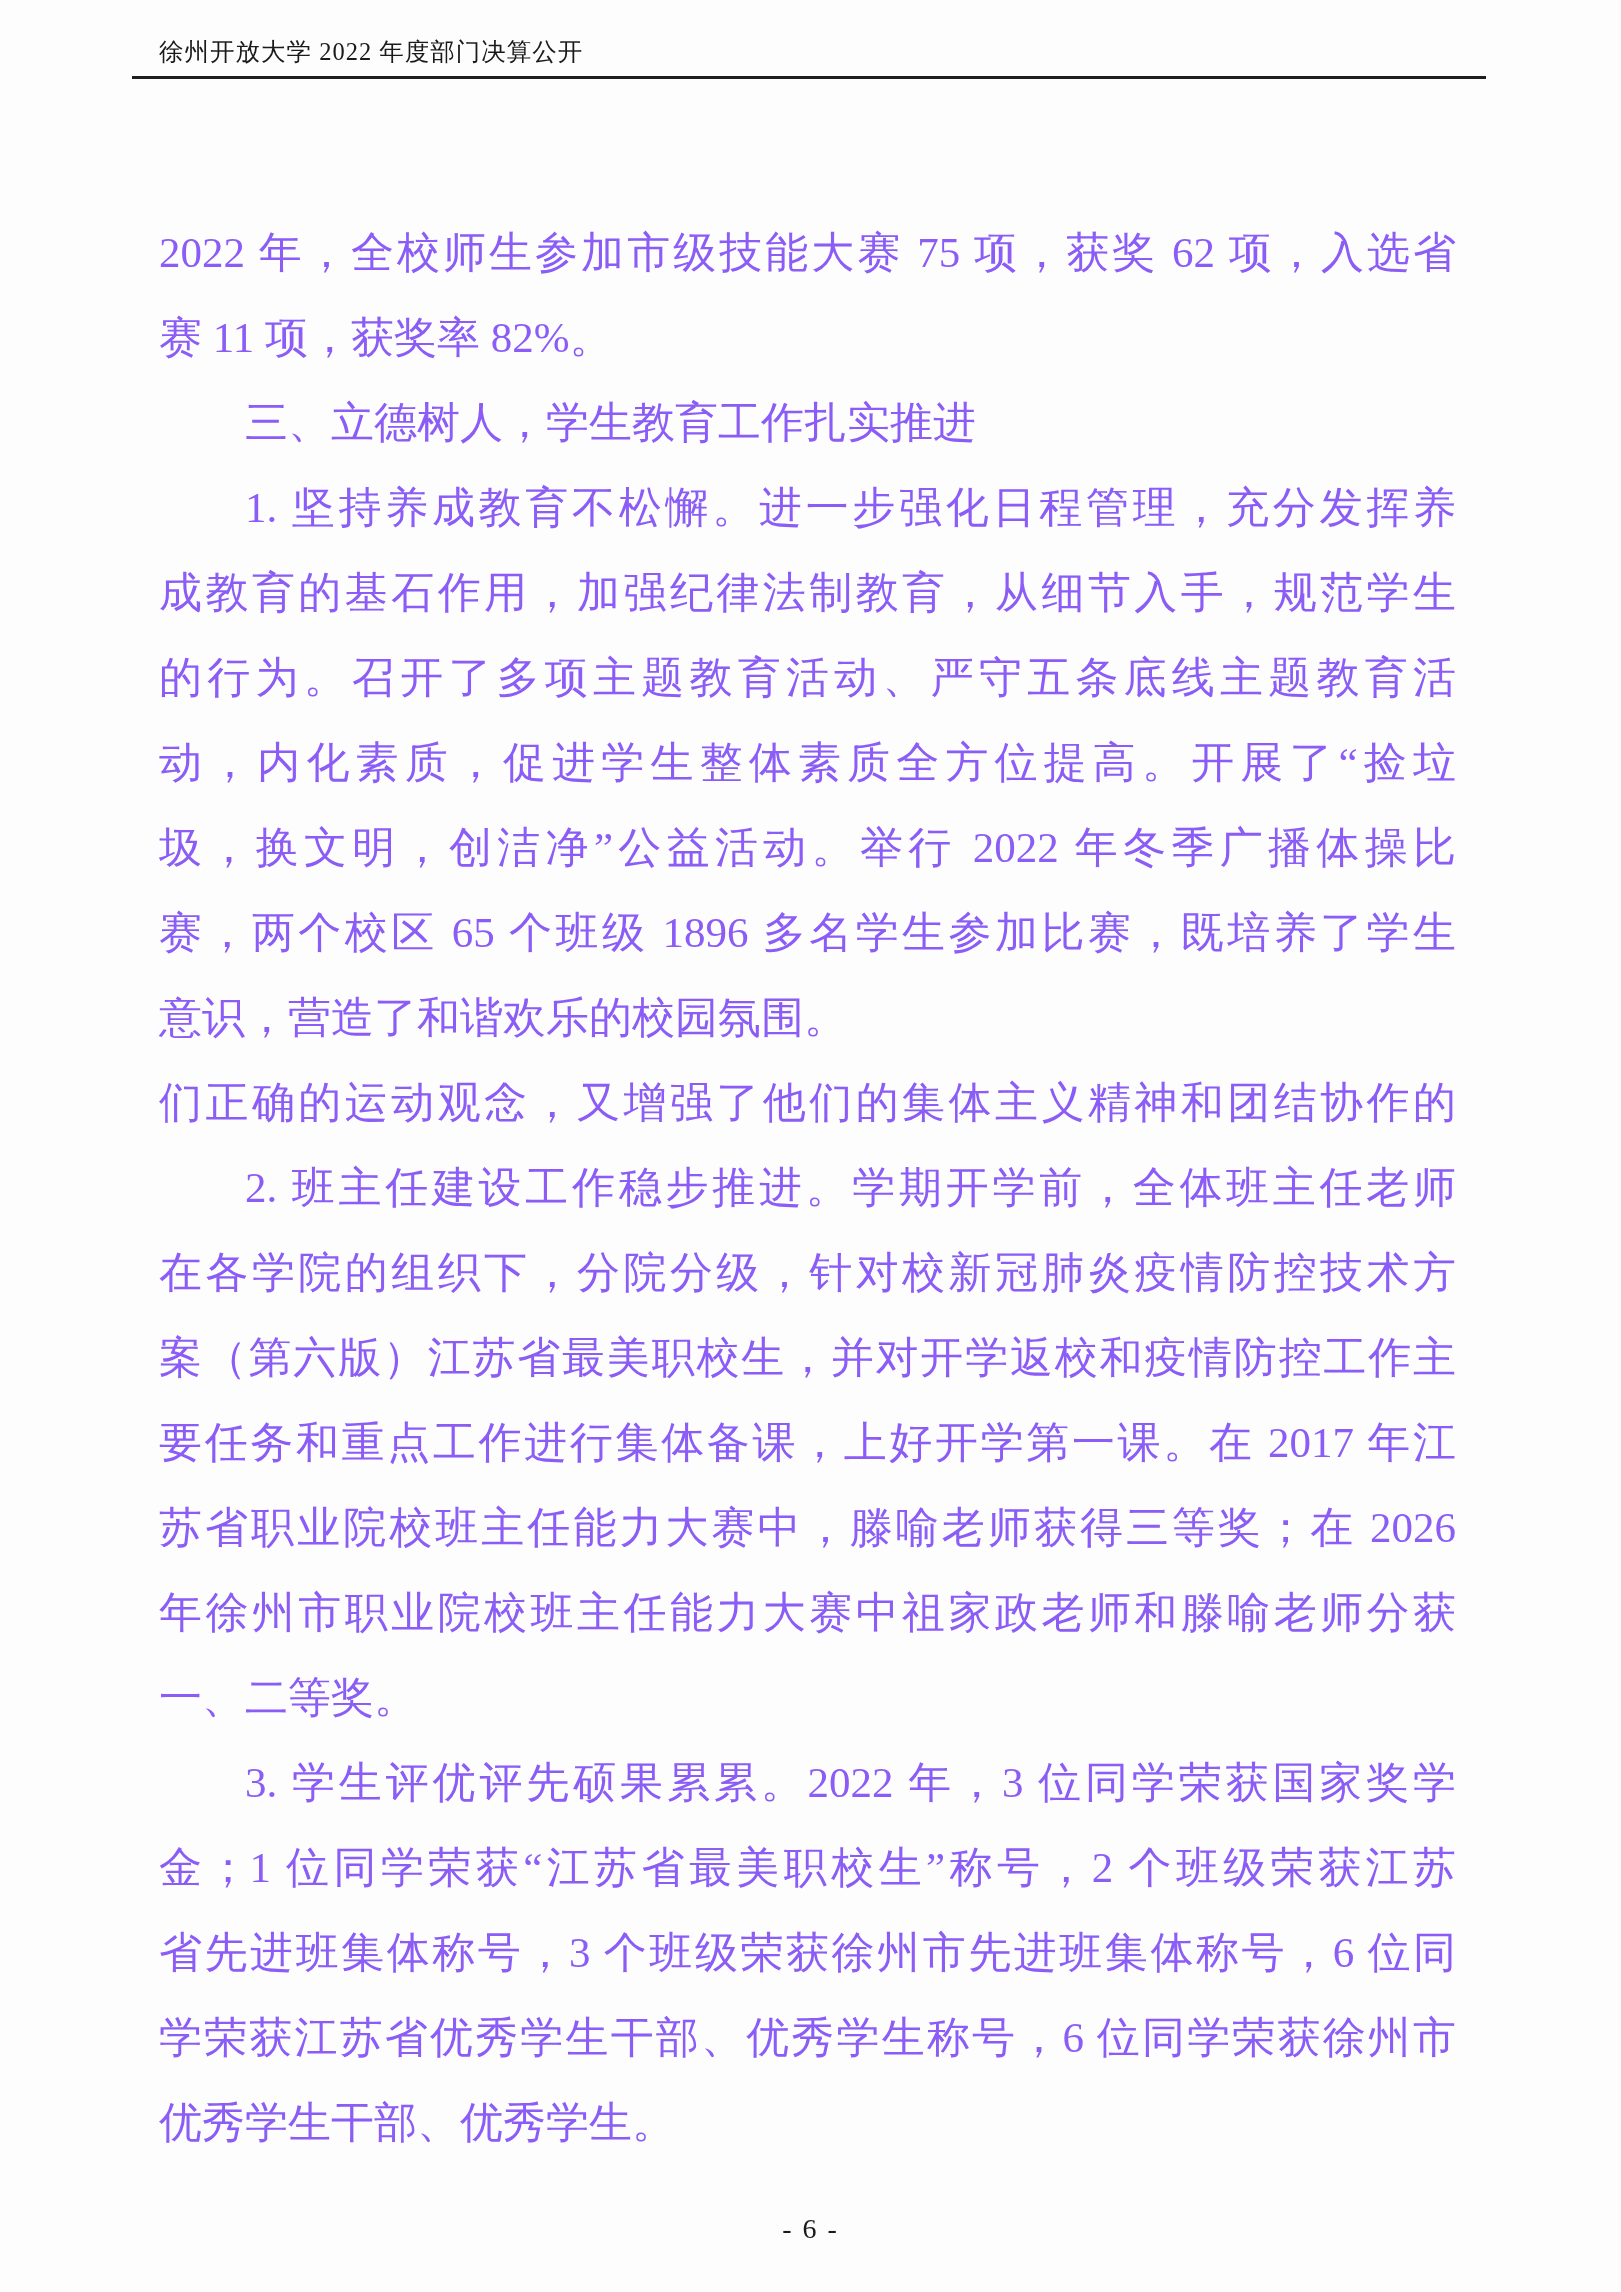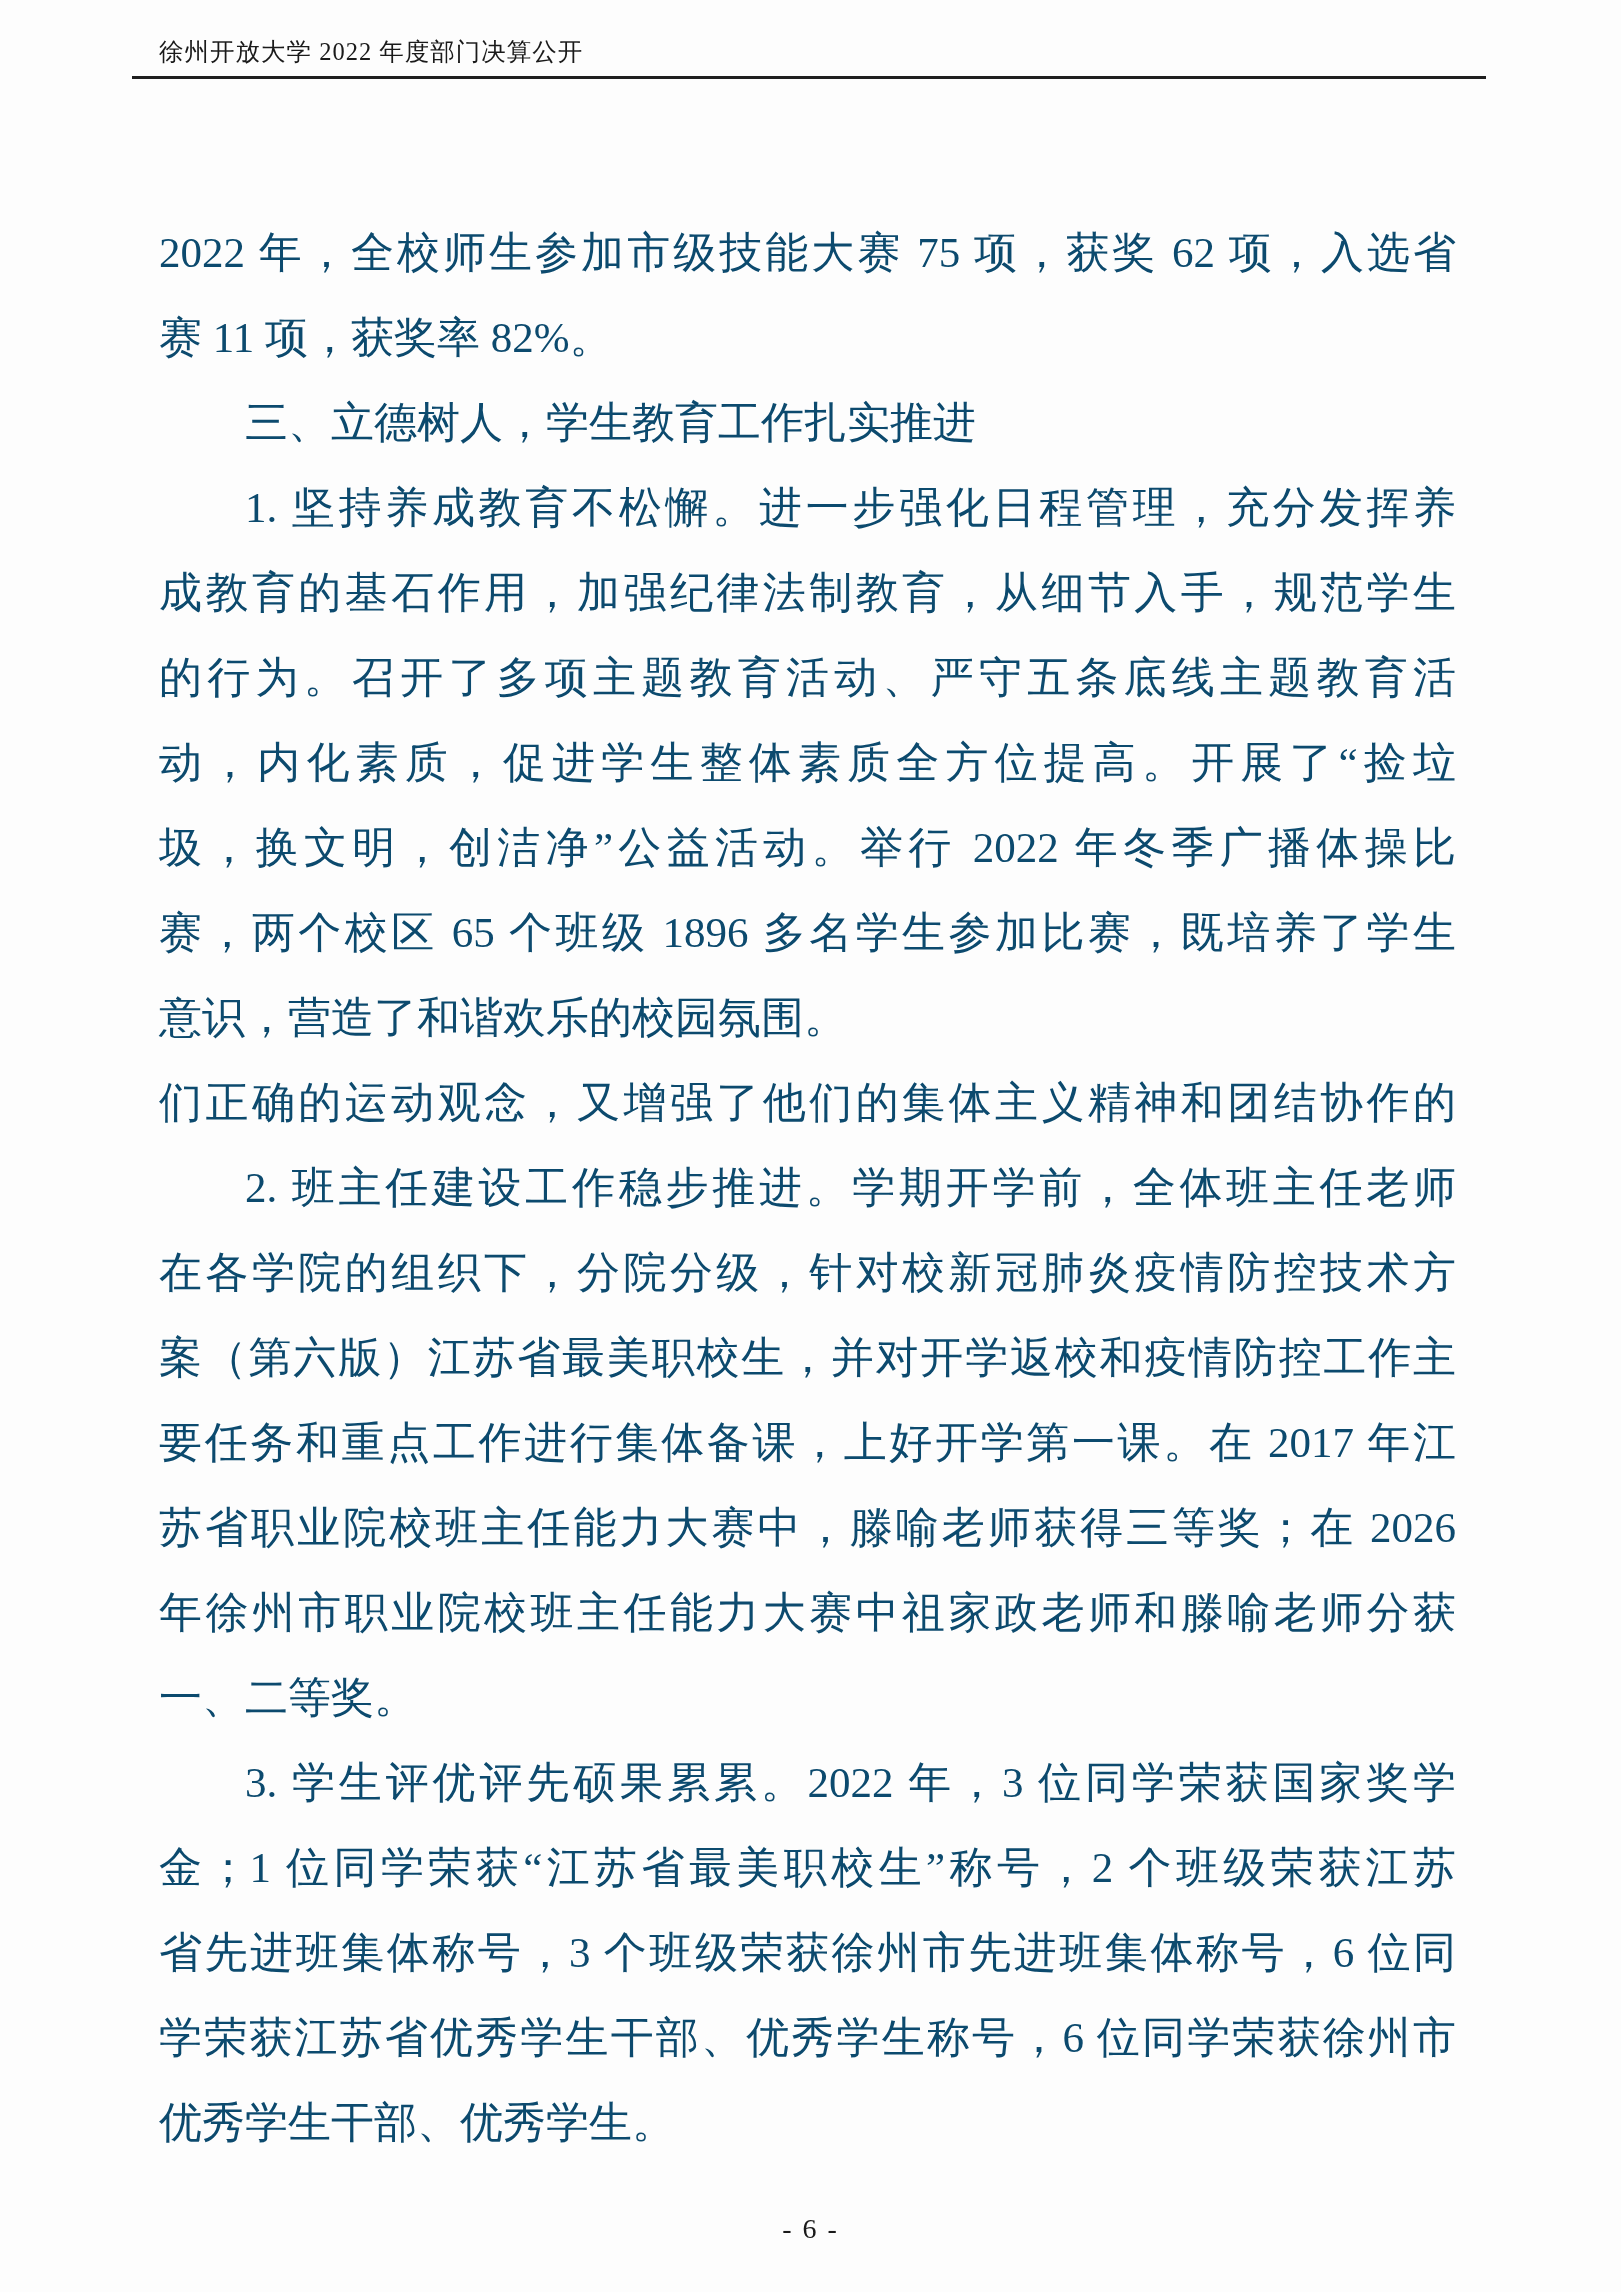--- a/index.html
+++ b/index.html
@@ -35,21 +35,21 @@
     height: 2.9px;
     background: #1f1f1f;
   }
   .doc-body {
     position: absolute;
     left: 159px;
     right: 165px;
     top: 210px;
     font-size: 43px;
     line-height: 85px;
-    color: #0c4a6e;
+    color: #8b5cf6;
   }
   .doc-body .line {
     text-align: left;
     white-space: normal;
   }
   .doc-body .line.justify {
     text-align: justify;
     text-align-last: justify;
   }
   .doc-body .line.indent2 {

